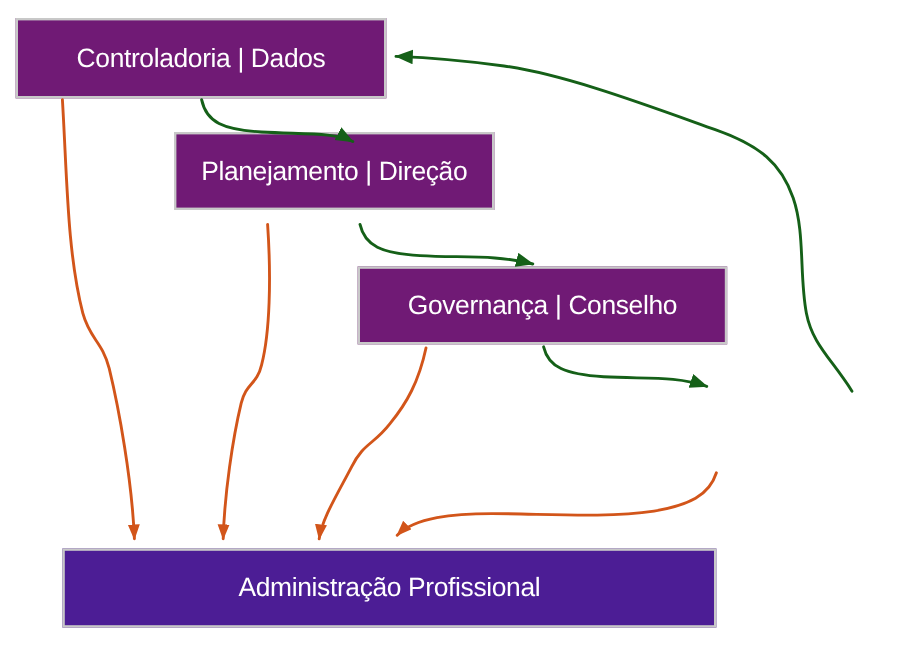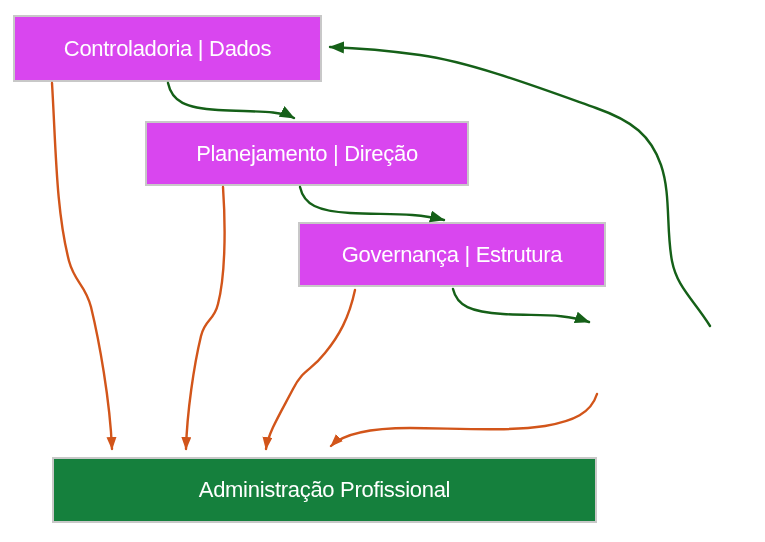--- a/index.html
+++ b/index.html
@@ -21,22 +21,22 @@
     border: 2px solid #c8c8c8;
     display: flex;
     align-items: center;
     justify-content: center;
     color: #ffffff;
     font-size: 22px;
     letter-spacing: -0.3px;
     text-align: center;
     white-space: nowrap;
   }
-  .node.green  { background: #d946ef; }
-  .node.orange { background: #15803d; }
+  .node.green  { background: #701a75; }
+  .node.orange { background: #4c1d95; }
   .edges {
     position: absolute;
     left: 0; top: 0;
     width: 765px; height: 542px;
     pointer-events: none;
   }
   .edges path.link {
     fill: none;
     stroke-width: 2.4px;
     stroke-linecap: round;
@@ -44,26 +44,26 @@
 </style>
 </head>
 <body>
 
 <div class="canvas">
 
   <div class="node green" style="left:13px; top:15px; width:309px; height:67px;">
     <span>Controladoria | Dados</span>
   </div>
 
-  <div class="node green" style="left:145px; top:121px; width:324px; height:65px;">
+  <div class="node green" style="left:145px; top:110px; width:267px; height:65px;">
     <span>Planejamento | Direção</span>
   </div>
 
   <div class="node green" style="left:298px; top:222px; width:308px; height:65px;">
-    <span>Governança | Estrutura</span>
+    <span>Governança | Conselho</span>
   </div>
 
 
   <div class="node orange" style="left:52px; top:457px; width:545px; height:66px;">
     <span>Administração Profissional</span>
   </div>
 
   <svg class="edges" viewBox="0 0 765 542" xmlns="http://www.w3.org/2000/svg">
     <defs>
       <marker id="arrow-green" markerUnits="userSpaceOnUse" markerWidth="16" markerHeight="13" refX="14" refY="6" orient="auto">

